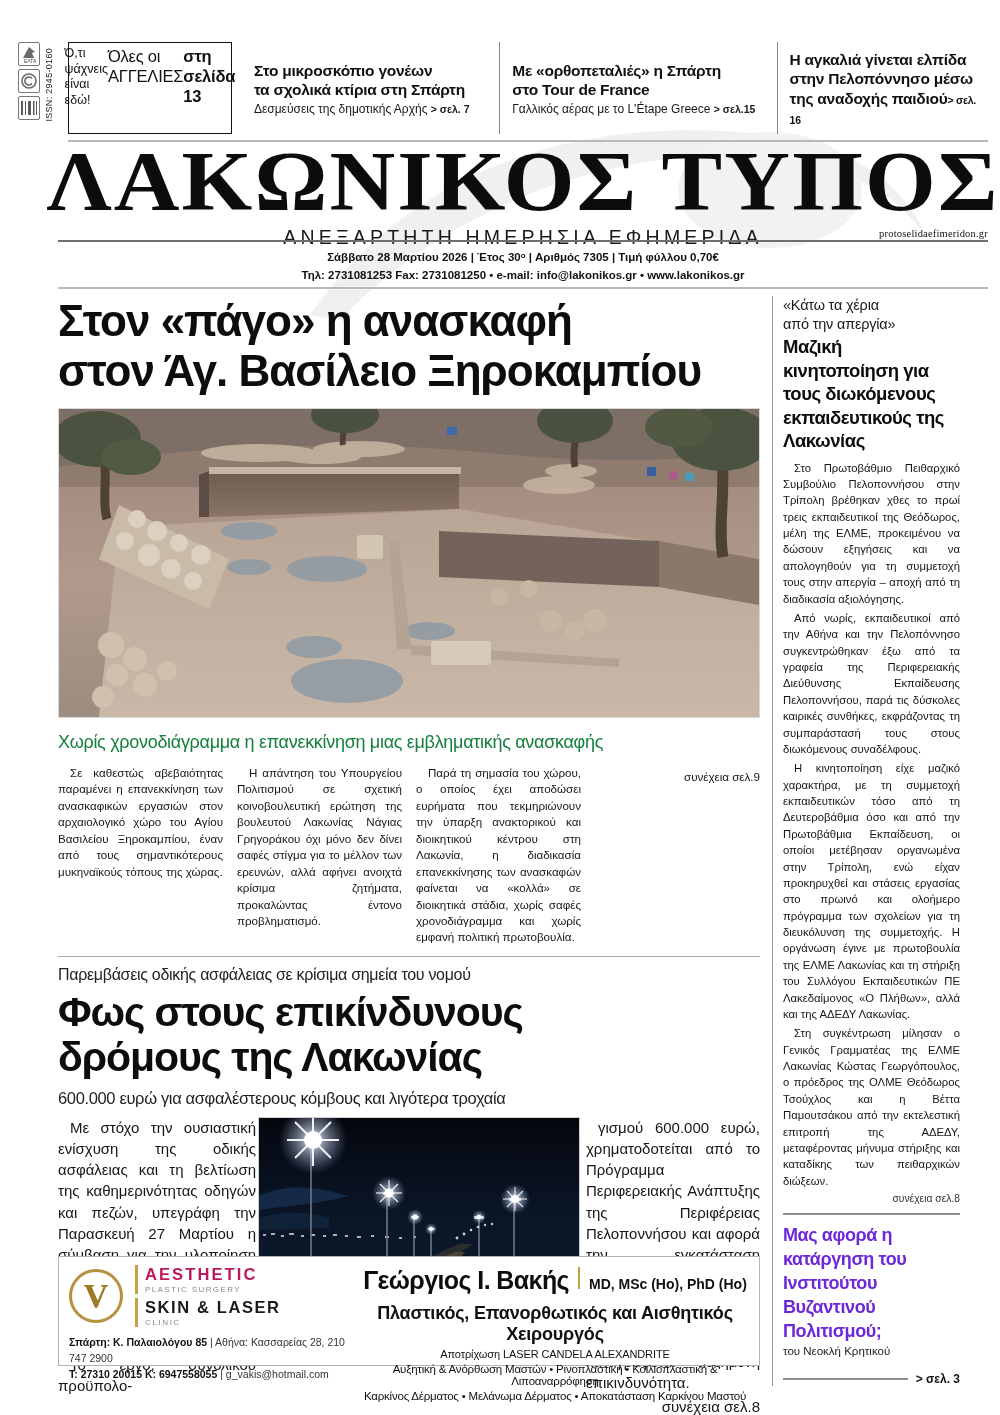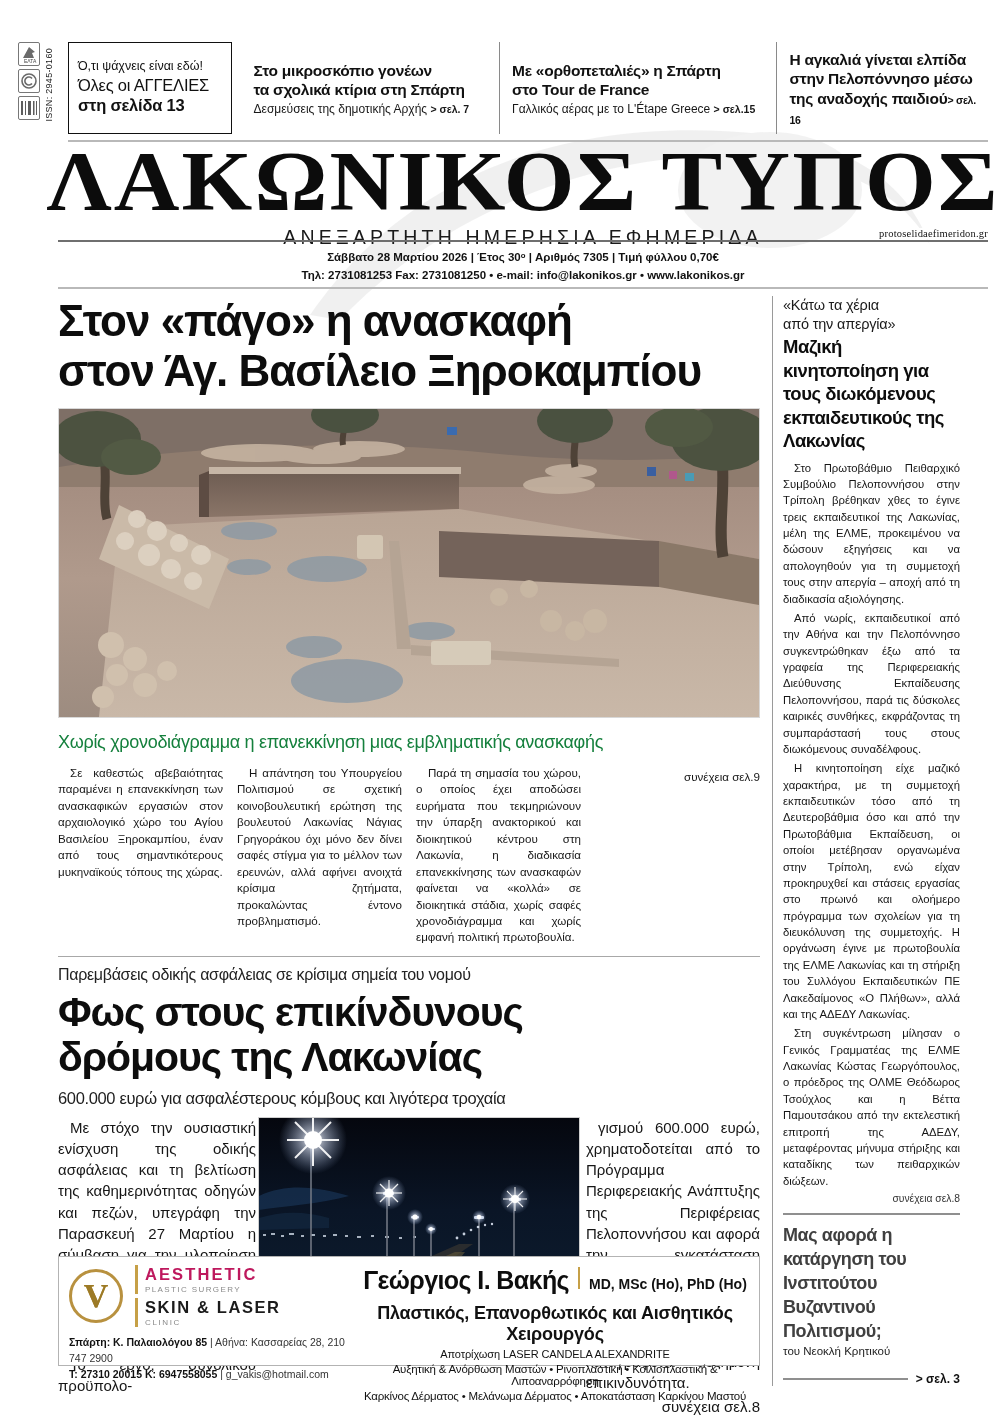--- a/index.html
+++ b/index.html
@@ -33,21 +33,21 @@
     display:flex; align-items:center; justify-content:center;
     font-size: 8px; color:#555; background:#fff; overflow:hidden;
   }
   .issn-text {
     writing-mode: vertical-rl; transform: rotate(180deg);
     font-size: 9px; letter-spacing: .3px; color:#222; white-space: nowrap;
     font-family: "Liberation Sans", sans-serif; margin-top: 6px;
   }
   .ad-box {
     border: 1.5px solid #111; padding: 3px 9px 5px 9px; margin-left: 4px;
-    display:flex; flex-direction: column; justify-content: center; width: 164px;
+    display:flex; flex-direction: row; justify-content: center; width: 164px;
   }
   .ad-box .l1 { font-size: 12.5px; color:#111; line-height: 1.25; }
   .ad-box .l2 { font-size: 16.5px; font-weight: normal; line-height: 1.22; letter-spacing:-.2px;}
   .ad-box .l3 { font-size: 16.5px; font-weight: bold; line-height: 1.22; letter-spacing:-.2px;}
 
   .teaser {
     padding: 2px 10px 0 12px; display:flex; flex-direction:column; justify-content:center;
     border-left: 1.5px solid #8a8a8a; margin-left: 10px;
   }
   .teaser:first-of-type { border-left: none; }
@@ -147,21 +147,21 @@
     letter-spacing:-.45px; color:#0d0d0d;
   }
   .rc-body { margin-top: 7px; }
   .rc-body p {
     font-size: 11.3px; line-height: 1.45; text-align: justify; text-indent: 11px; color:#161616;
   }
   .rc-body p + p { margin-top: 3px; }
   .rc-contd { text-align:right; font-size: 10.3px; color:#333; margin-top: 4px; }
   .rc-rule { height:1.5px; background:#8f8f8f; margin: 9px 0 8px 0; }
   .rc-op-head {
-    font-size: 18px; font-weight:bold; line-height:1.34; letter-spacing:-.4px; color:#404040;
+    font-size: 18px; font-weight:bold; line-height:1.34; letter-spacing:-.4px; color:#6d28d9;
   }
   .rc-op-by { font-size: 11.5px; color:#222; margin-top: 2px; }
   .rc-op-foot { display:flex; align-items:center; gap:8px; margin-top: 15px; }
   .rc-op-foot .ln { flex: 1 1 auto; height: 1.5px; background:#8f8f8f; }
   .rc-op-foot .pg { font-size: 12px; font-weight:bold; color:#111; white-space:nowrap; }
 
   
   .bottom-ad {
     position:absolute; left: 58px; top: 1256px; width: 702px; height: 110px;
     border: 1px solid #b3b3b3; background:#fff; display:flex; align-items:stretch;
@@ -538,21 +538,21 @@
     </div>
   </div>
 
   <div class="right-col">
     <div class="rc-kicker">
       <div>«Κάτω τα χέρια</div>
       <div>από την απεργία»</div>
     </div>
     <div class="rc-head">Μαζική κινητοποίηση για τους διωκόμενους εκπαιδευτικούς της Λακωνίας</div>
     <div class="rc-body">
-      <p>Στο Πρωτοβάθμιο Πειθαρχικό Συμβούλιο Πελοποννήσου στην Τρίπολη βρέθηκαν χθες το έγινε τρεις εκπαιδευτικοί της Λακωνίας, μέλη της ΕΛΜΕ, προκειμένου να δώσουν εξηγήσεις και να απολογηθούν για τη συμμετοχή τους στην απεργία – αποχή από τη διαδικασία αξιολόγησης.</p>
+      <p>Στο Πρωτοβάθμιο Πειθαρχικό Συμβούλιο Πελοποννήσου στην Τρίπολη βρέθηκαν χθες το πρωί τρεις εκπαιδευτικοί της Θεόδωρος, μέλη της ΕΛΜΕ, προκειμένου να δώσουν εξηγήσεις και να απολογηθούν για τη συμμετοχή τους στην απεργία – αποχή από τη διαδικασία αξιολόγησης.</p>
       <p>Από νωρίς, εκπαιδευτικοί από την Αθήνα και την Πελοπόννησο συγκεντρώθηκαν έξω από τα γραφεία της Περιφερειακής Διεύθυνσης Εκπαίδευσης Πελοποννήσου, παρά τις δύσκολες καιρικές συνθήκες, εκφράζοντας τη συμπαράστασή τους στους διωκόμενους συναδέλφους.</p>
       <p>Η κινητοποίηση είχε μαζικό χαρακτήρα, με τη συμμετοχή εκπαιδευτικών τόσο από τη Δευτεροβάθμια όσο και από την Πρωτοβάθμια Εκπαίδευση, οι οποίοι μετέβησαν οργανωμένα στην Τρίπολη, ενώ είχαν προκηρυχθεί και στάσεις εργασίας στο πρωινό και ολοήμερο πρόγραμμα των σχολείων για τη διευκόλυνση της συμμετοχής. Η οργάνωση έγινε με πρωτοβουλία της ΕΛΜΕ Λακωνίας και τη στήριξη του Συλλόγου Εκπαιδευτικών ΠΕ Λακεδαίμονος «Ο Πλήθων», αλλά και της ΑΔΕΔΥ Λακωνίας.</p>
       <p>Στη συγκέντρωση μίλησαν ο Γενικός Γραμματέας της ΕΛΜΕ Λακωνίας Κώστας Γεωργόπουλος, ο πρόεδρος της ΟΛΜΕ Θεόδωρος Τσούχλος και η Βέττα Παμουτσάκου από την εκτελεστική επιτροπή της ΑΔΕΔΥ, μεταφέροντας μήνυμα στήριξης και καταδίκης των πειθαρχικών διώξεων.</p>
       <div class="rc-contd">συνέχεια σελ.8</div>
     </div>
 
     <div class="rc-rule"></div>
 
     <div class="rc-op-head">Μας αφορά η κατάργηση του Ινστιτούτου Βυζαντινού Πολιτισμού;</div>
     <div class="rc-op-by">του Νεοκλή Κρητικού</div>

